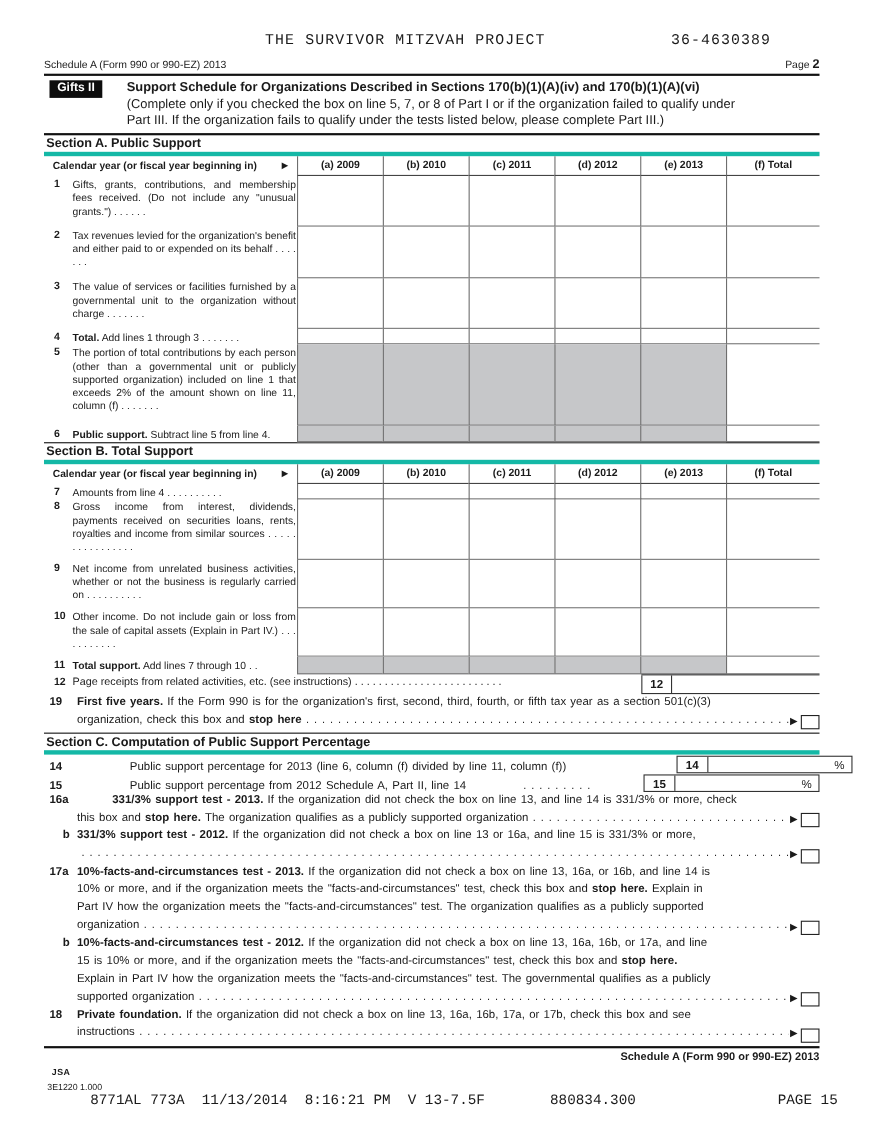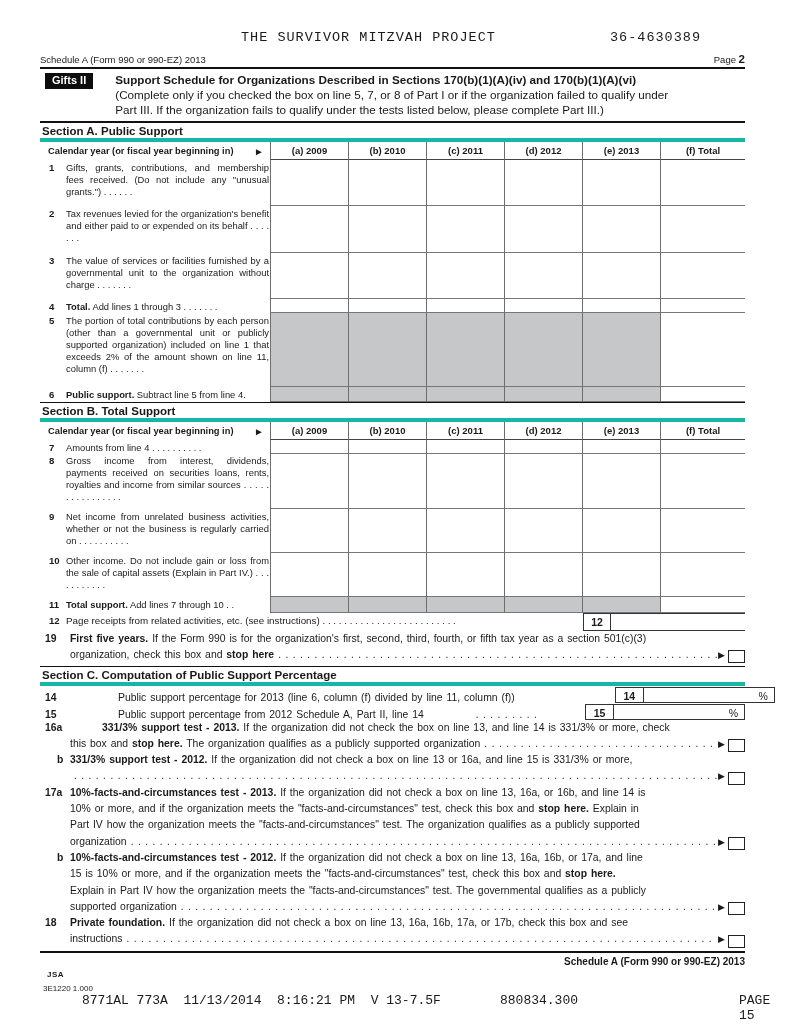--- a/index.html
+++ b/index.html
@@ -85,21 +85,21 @@
 
   .bottom-rule { border-top:2px solid #111; margin-top:3px; }
   .foot-sched { text-align:right; font-weight:700; font-size:10px; padding-top:3px; }
 
   .jsa { position:absolute; left:47px; top:970px; font-size:8px; font-weight:700; letter-spacing:0.5px; }
   .formcode { position:absolute; left:30px; top:984px; font-size:8px;padding-left:13px; }
   .runline { position:absolute; left:0; top:993px; width:791px; height:16px;
     font-family:"Liberation Mono","DejaVu Sans Mono",monospace; font-size:13px; }
   .run-left { position:absolute; left:82px; white-space:pre; }
   .run-mid { position:absolute; left:500px;text-align:right; }
-  .run-right { position:absolute; left:739px; }
+  .run-right { position:absolute; left:707px; }
 </style>
 </head>
 <body>
 
 <div class="page">
   <div class="content">
 
     <div class="type-line">
       <span class="org-name">THE SURVIVOR MITZVAH PROJECT</span>
       <span class="ein">36-4630389</span>

